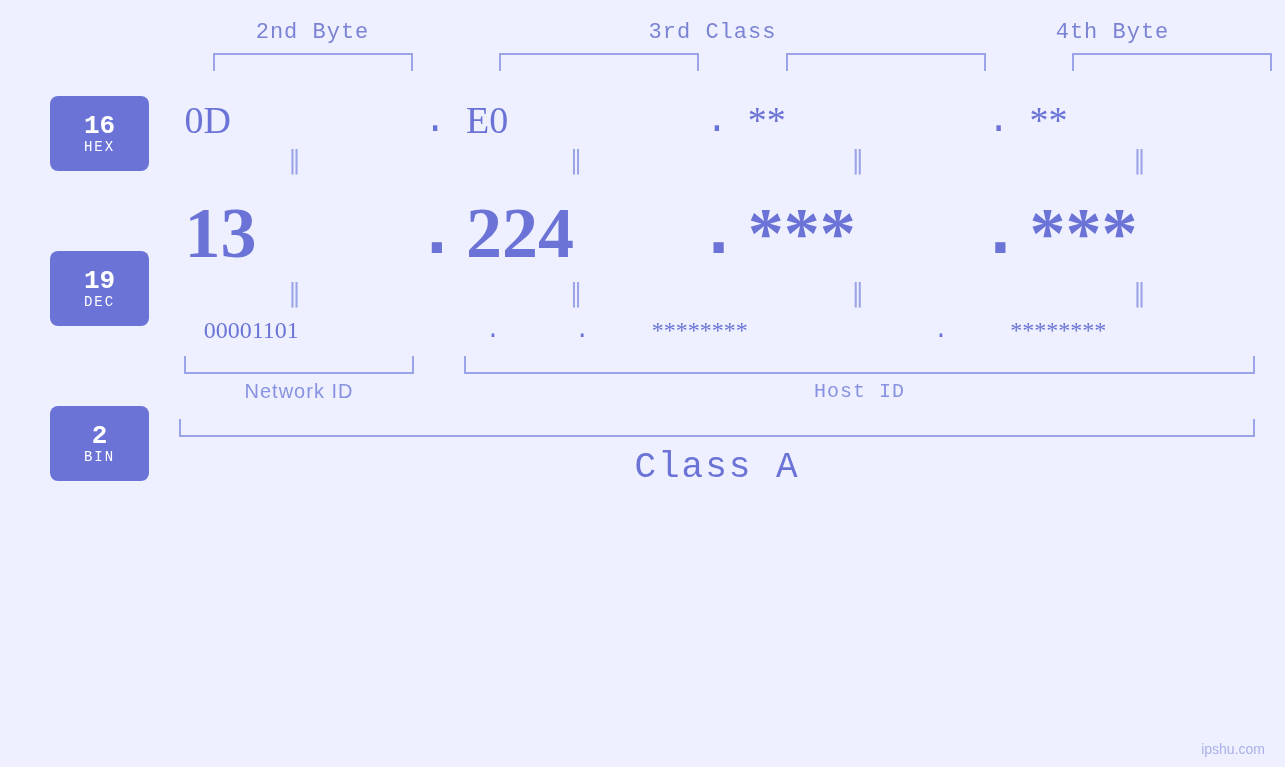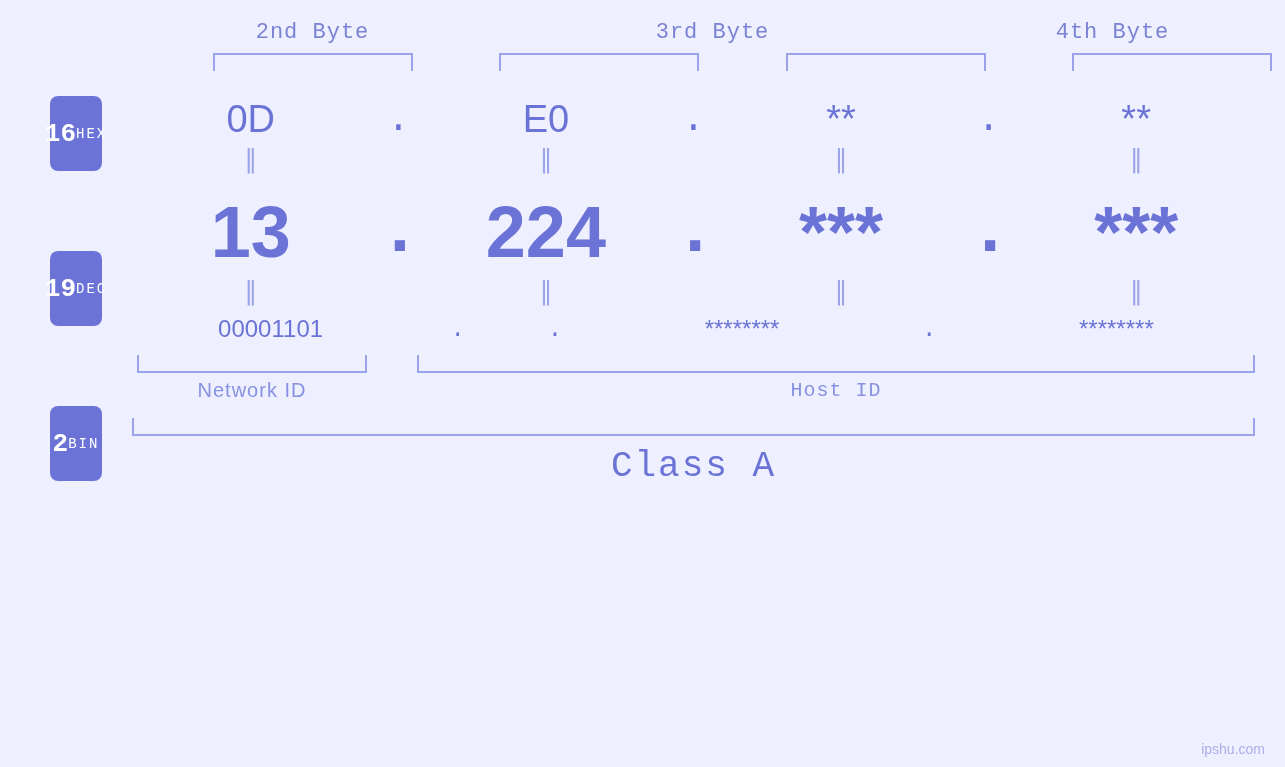--- a/index.html
+++ b/index.html
@@ -61,47 +61,47 @@
     
     .base-labels {
       display: flex;
       flex-direction: column;
       margin-left: 50px;
       margin-top: 10px;
       gap: 80px;
     }
 
     .base-badge {
-      width: 52px;
+      width: 99px;
       height: 75px;
       background: #6b74d6;
       border-radius: 8px;
       display: flex;
-      flex-direction: row;
+      flex-direction: column;
       align-items: center;
       justify-content: center;
       color: white;
     }
 
     .base-number {
       font-size: 26px;
       font-weight: bold;
       line-height: 1;
     }
 
     .base-name {
       font-size: 14px;
       letter-spacing: 2px;
     }
 
     .cell {
       width: 220px;
-      text-align: center;
+      text-align: left;
       color: #6b74d6;
-      font-family: Liberation Sans, sans-serif;
+      font-family: Liberation Serif, serif;
     }
 
     .dot-cell {
       width: 40px;
       text-align: center;
       color: #6b74d6;
     }
 
     
     .hex-val { font-size: 38px; }
@@ -139,21 +139,21 @@
       line-height: 1;
     }
   </style>
 </head>
 <body>
 
 <div class="main-container">
 
   <div class="byte-headers">
     <div class="byte-header">2nd Byte</div>
-    <div class="byte-header">3rd Byte</div>
+    <div class="byte-header">3rd Class</div>
     <div class="byte-header">4th Byte</div>
   </div>
 
   <div class="bracket-row">
     <div class="bracket"></div>
     <div class="bracket"></div>
     <div class="bracket"></div>
     <div class="bracket"></div>
   </div>
 

